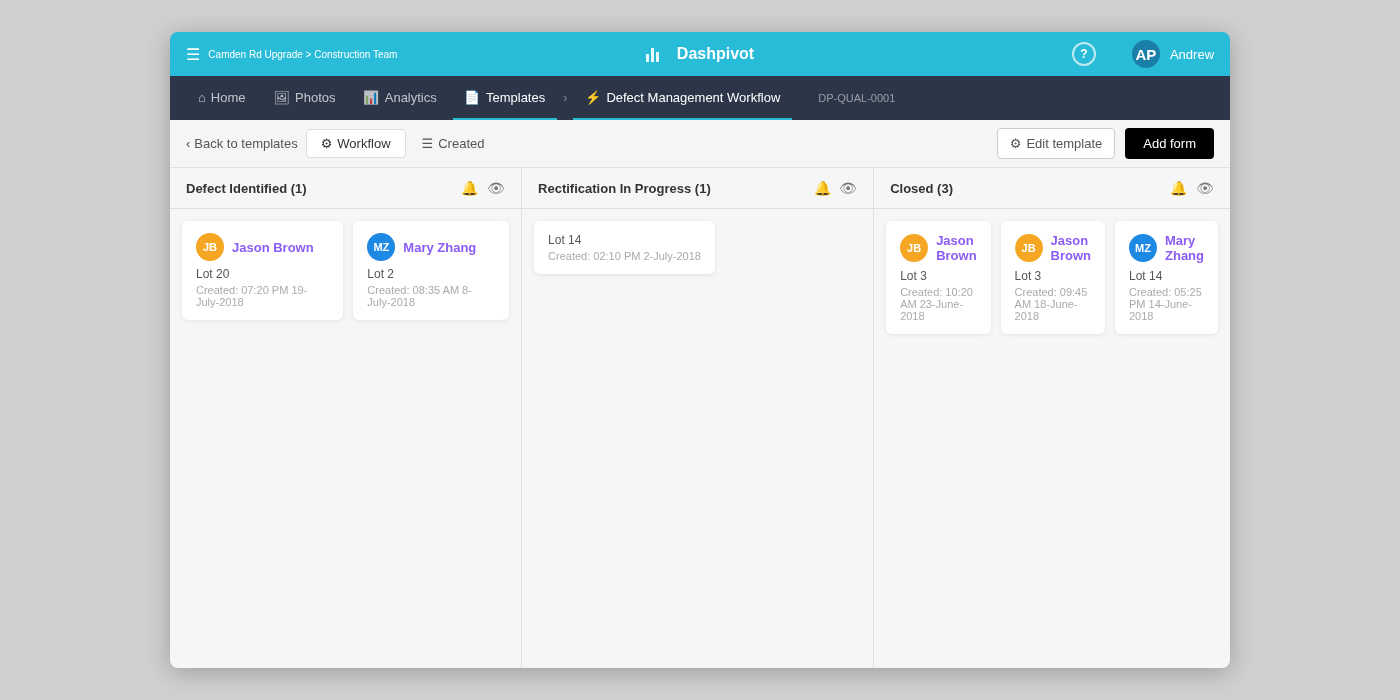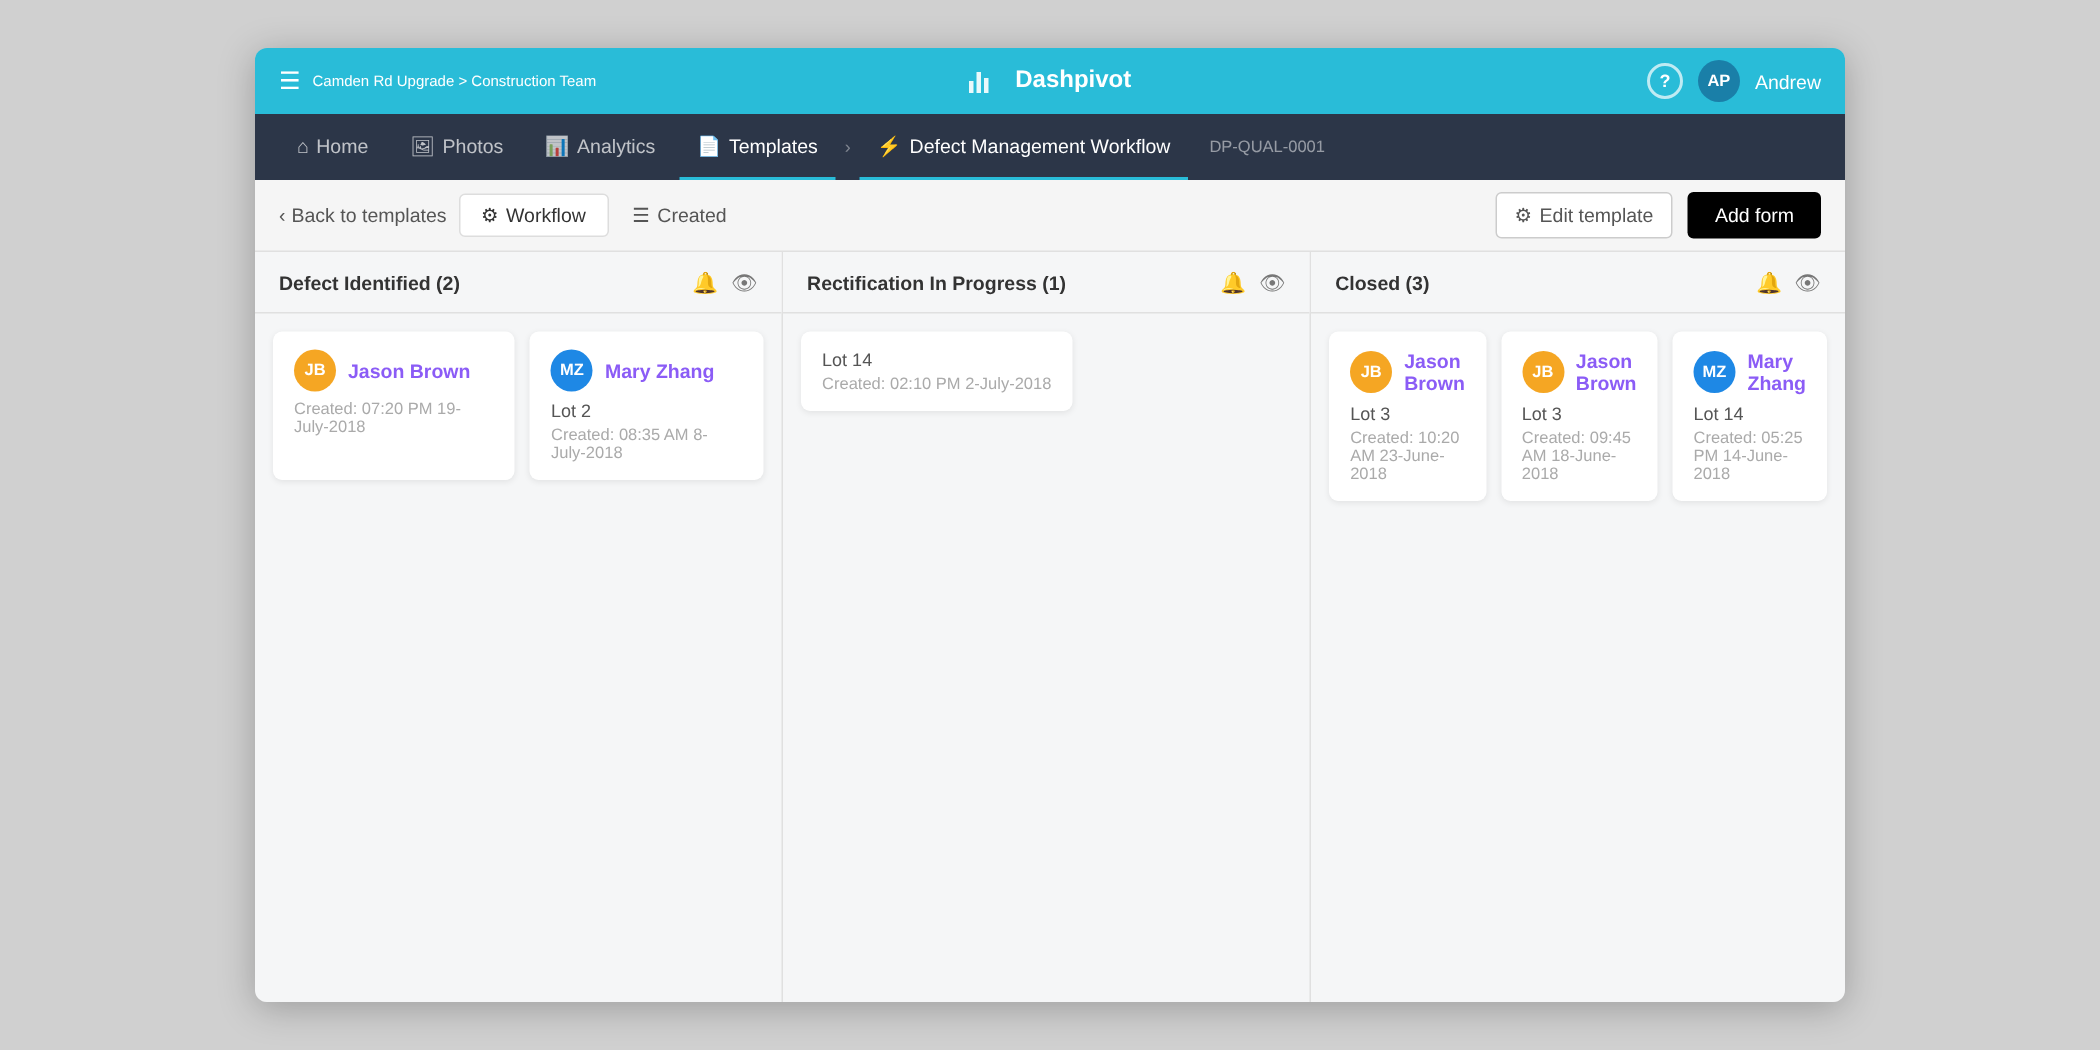--- a/index.html
+++ b/index.html
@@ -61,22 +61,23 @@
       border: 2px solid rgba(255,255,255,0.7);
       display: flex; align-items: center; justify-content: center;
       font-size: 12px; font-weight: bold; cursor: pointer;
       color: white;
     }
     .avatar-btn {
       width: 28px; height: 28px;
       border-radius: 50%;
       background: #1a7fa8;
       display: flex; align-items: center; justify-content: center;
-      font-size: 11px; font-weight: 600; color: white;
-      cursor: pointer;
+      font-size: 15px; font-weight: 600; color: white;
+      cursor: pointer;
+      margin-left: 26px;
     }
     .user-name { font-size: 13px; cursor: pointer; }
 
     
     .nav-bar {
       background: #2c3648;
       height: 44px;
       display: flex;
       align-items: center;
       padding: 0 16px;
@@ -94,21 +95,21 @@
       border-bottom: 2px solid transparent;
     }
     .nav-item.active {
       color: white;
       border-bottom: 2px solid #29bcd8;
     }
     .nav-separator { color: rgba(255,255,255,0.4); font-size: 12px; margin: 0 2px; }
     .nav-badge {
       font-size: 11px;
       color: rgba(255,255,255,0.5);
-      margin-left: 10px;
+      margin-left: 22px;
     }
 
     
     .toolbar {
       background: #f5f5f5;
       border-bottom: 1px solid #e0e0e0;
       height: 48px;
       display: flex;
       align-items: center;
       padding: 0 16px;
@@ -313,32 +314,33 @@
         <span>⚙</span>
         <span>Edit template</span>
       </button>
       <button class="add-form-btn">Add form</button>
     </div>
   </div>
 
   <div class="kanban-board" id="kanban-board">
   <div class="kanban-column">
         <div class="column-header">
-          <span class="column-title">Defect Identified (2)</span>
+          <span class="column-title">Defect Identified (1)</span>
           <div class="column-icons">
             <span>🔔</span>
             <span>👁</span>
           </div>
         </div>
         <div class="column-cards">
           <div class="card">
             <div class="card-header">
               <div class="card-avatar" style="background: rgb(245, 166, 35);">JB</div>
               <span class="card-name">Jason Brown</span>
             </div>
+            <div class="card-lot">Lot 20</div>
             <div class="card-date">Created: 07:20 PM 19-July-2018</div>
           </div>
           <div class="card">
             <div class="card-header">
               <div class="card-avatar" style="background: rgb(30, 136, 229);">MZ</div>
               <span class="card-name">Mary Zhang</span>
             </div>
             <div class="card-lot">Lot 2</div>
             <div class="card-date">Created: 08:35 AM 8-July-2018</div>
           </div>

